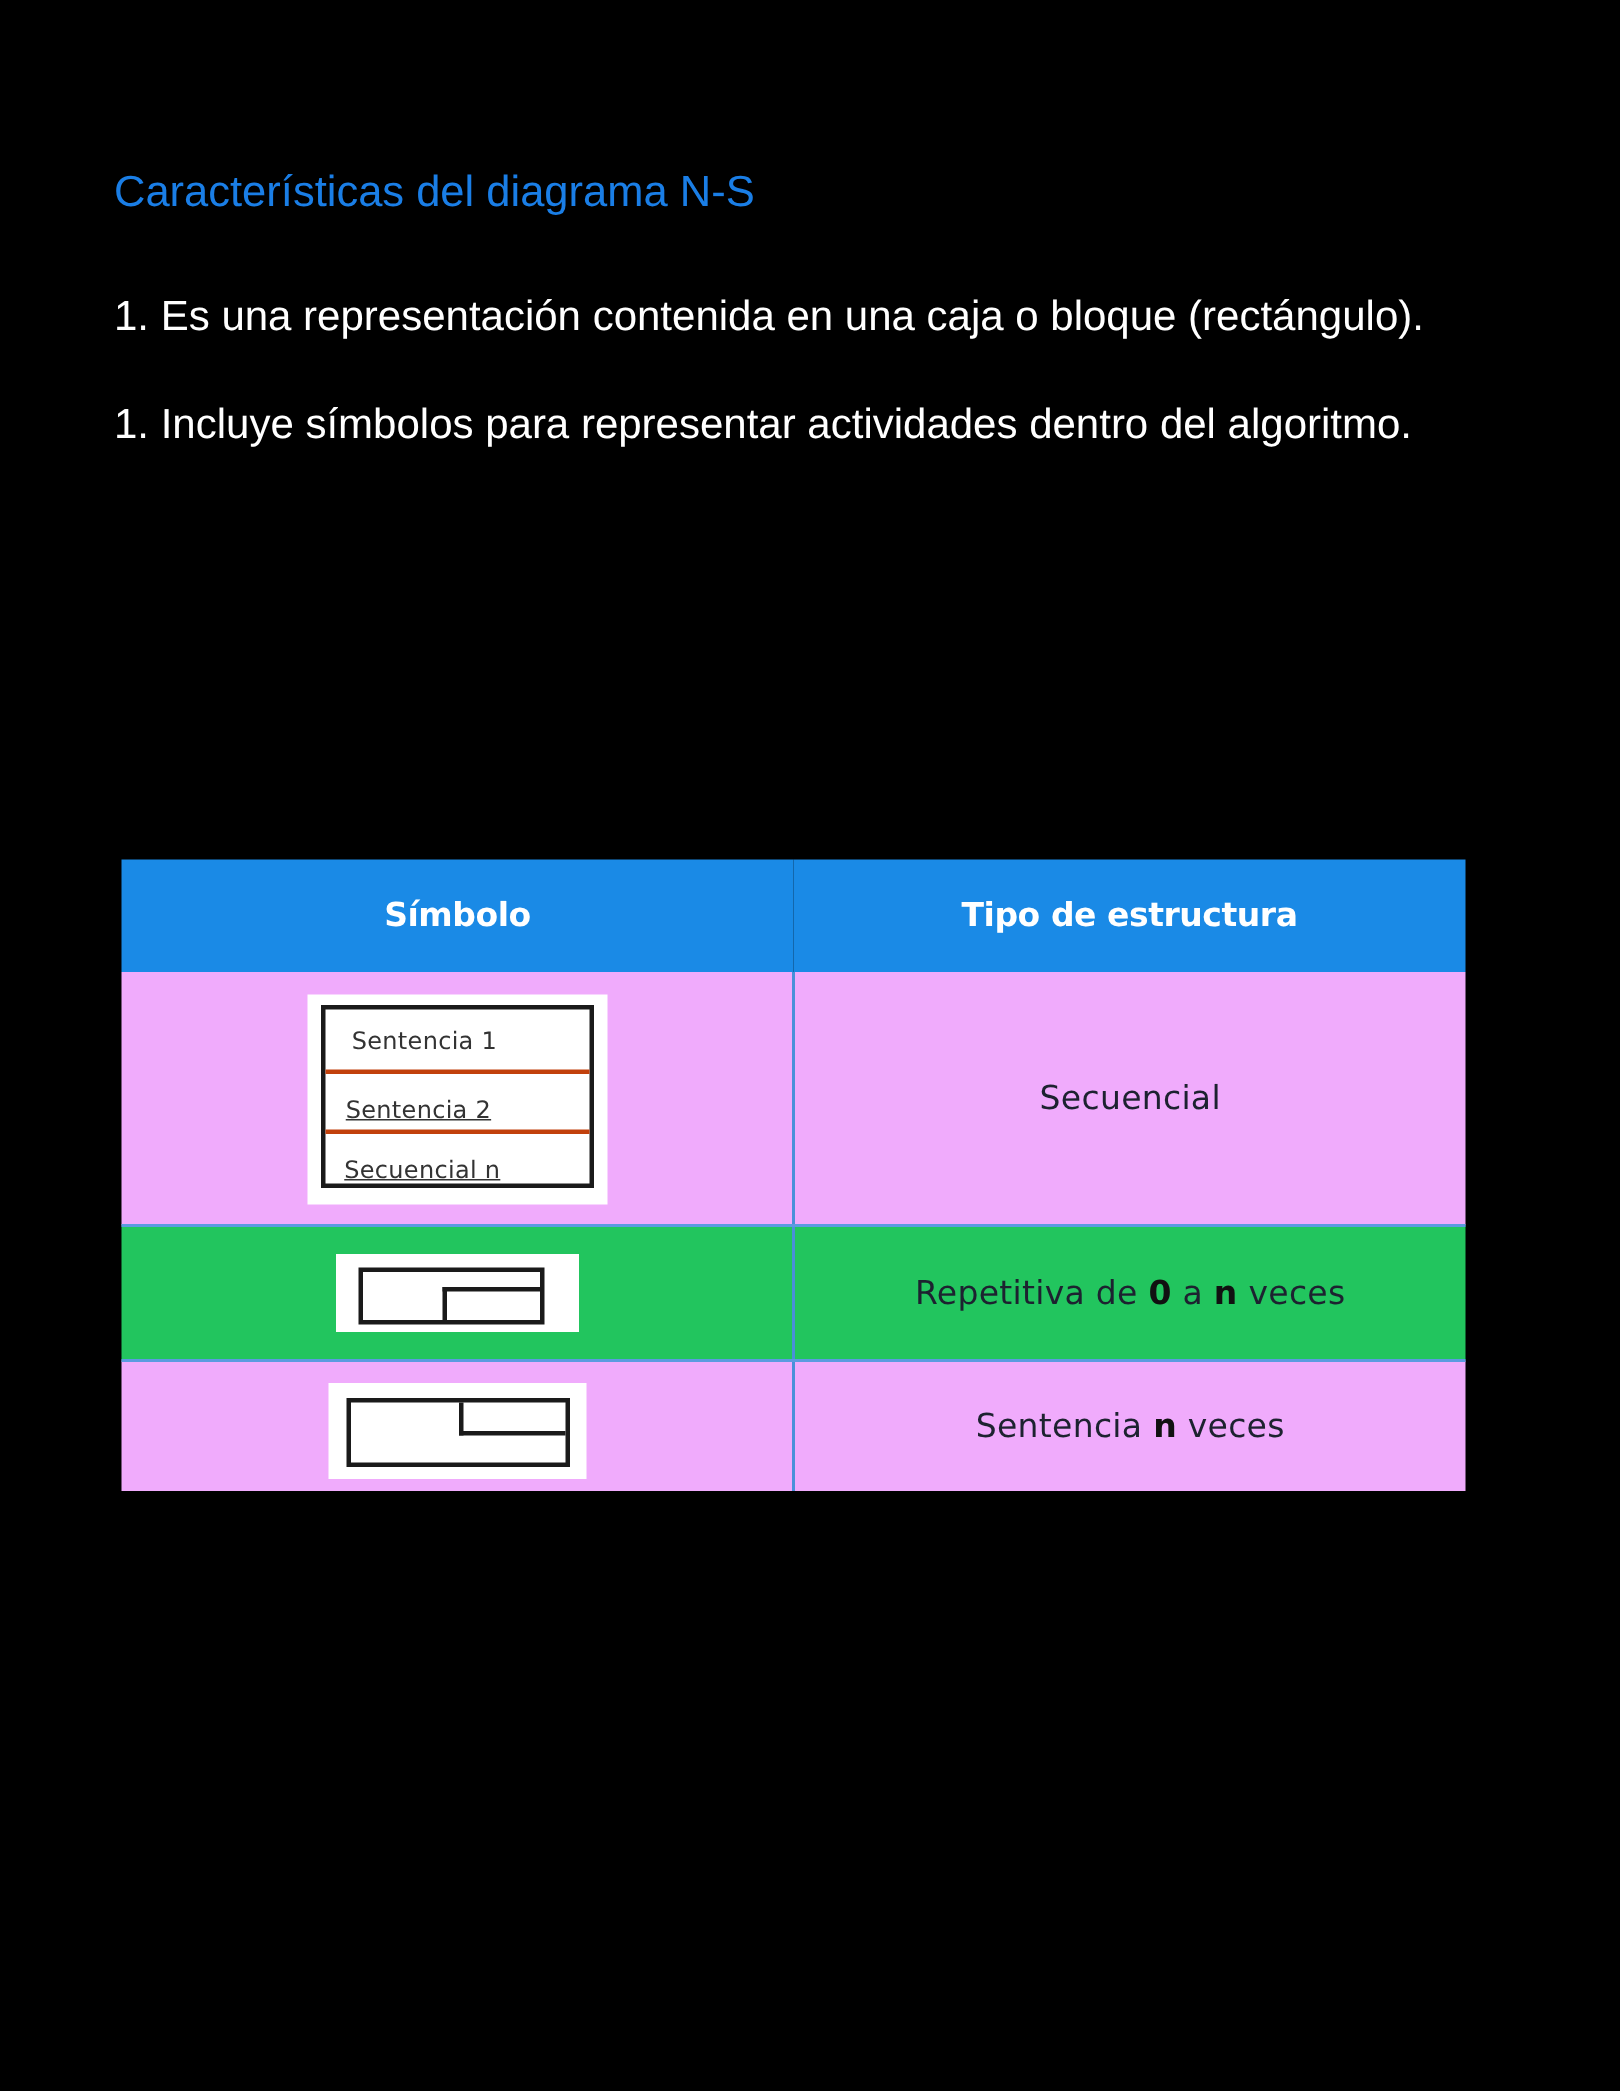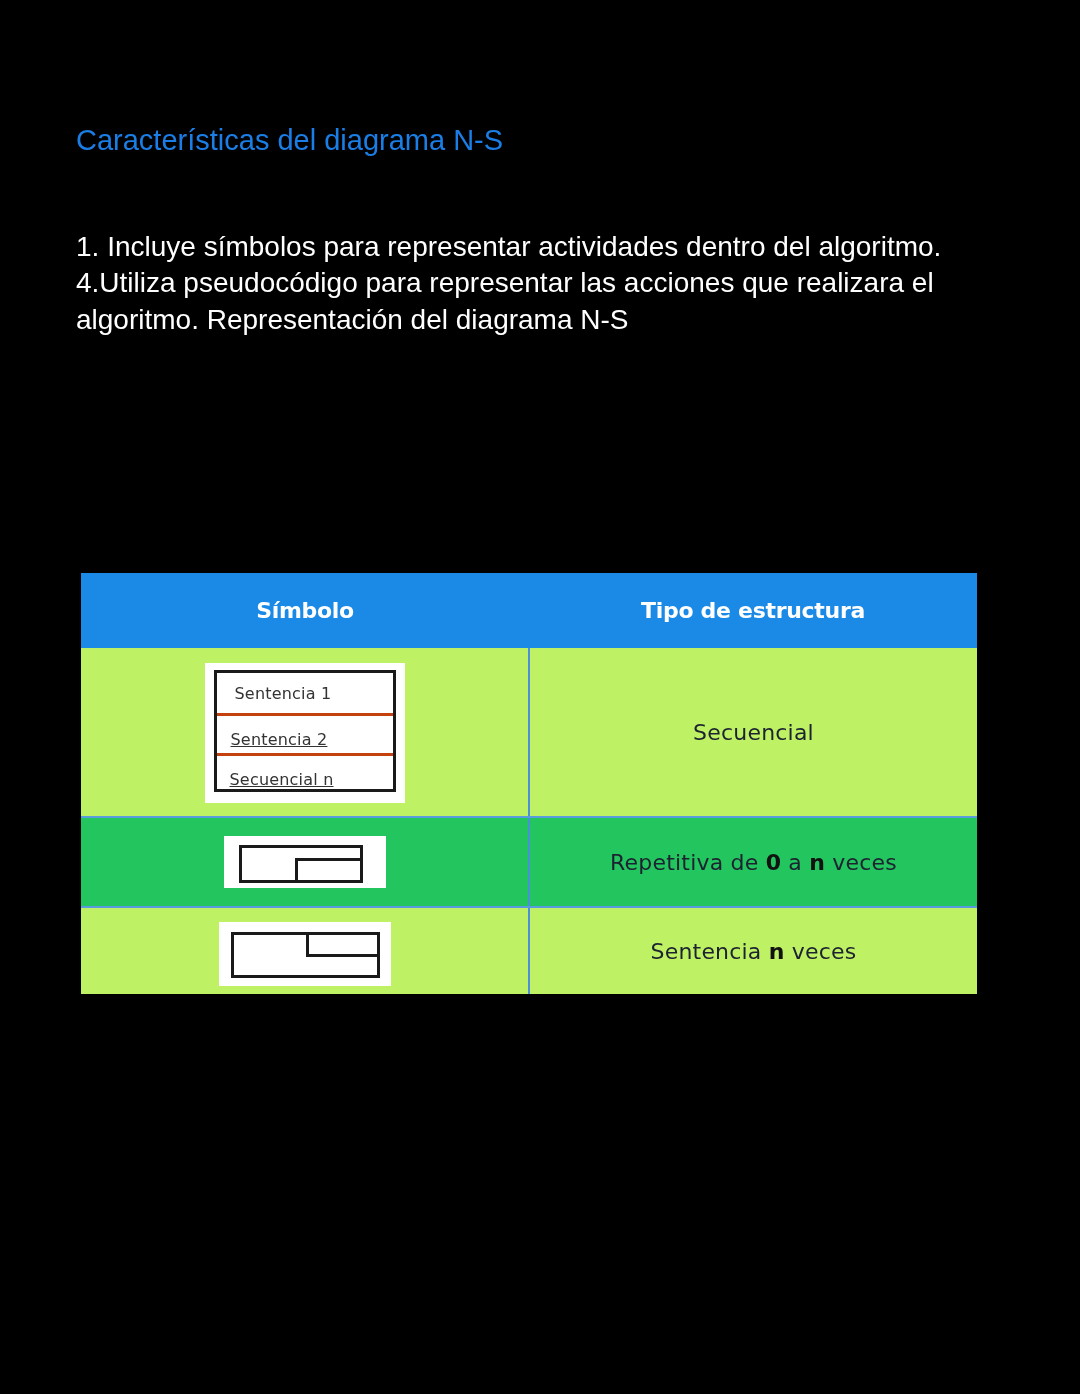--- a/index.html
+++ b/index.html
@@ -10,21 +10,21 @@
     body {
       width: 1080px;
       height: 1394px;
       position: relative;
       overflow: hidden;
       font-family: "Liberation Sans", sans-serif;
     }
     .title {
       position: absolute;
       left: 76px;
-      top: 121px;
+      top: 109px;
       font-size: 29px;
       color: #1a7ee6;
       line-height: 38px;
       white-space: nowrap;
     }
     .body-text {
       position: absolute;
       left: 76px;
       top: 193px;
       width: 880px;
@@ -61,21 +61,21 @@
     .ns-table th.col1 { width: 448px; margin-left: 42px; }
     .ns-table td {
       padding: 0;
       text-align: center;
       vertical-align: middle;
       color: #1d2230;
       font-size: 22px;
       letter-spacing: 0.2px;
     }
     .ns-table td.c1 { border-right: 2px solid #4a90d9; }
-    .row-light td { background: #bef264; }
+    .row-light td { background: #f0abfc; }
     .row-mid td { background: #22c55e; }
     .r1 td { height: 168px; border-bottom: 2px solid #5a9be0; }
     .r2 td { height: 88px; border-bottom: 2px solid #5a9be0; }
     .r3 td { height: 86px; }
 
     .sym-box {
       display: inline-block;
       background: #ffffff;
       vertical-align: middle;
       position: relative;
@@ -135,23 +135,23 @@
     }
     .bold-token { font-weight: bold; color: #111; }
   </style>
 </head>
 <body>
 
 <div>
   <div class="title">Características del diagrama N-S</div>
 
   <div class="body-text">
+    <p>1. Es una representación contenida en una caja o bloque (rectángulo).</p>
     <div class="gap"></div>
     <p>1. Incluye símbolos para representar actividades dentro del algoritmo.</p>
-    <p>4.Utiliza pseudocódigo para representar las acciones que realizara el algoritmo. Representación del diagrama N-S</p>
   </div>
 
   <table class="ns-table">
     <thead>
       <tr>
         <th class="col1">Símbolo</th>
         <th>Tipo de estructura</th>
       </tr>
     </thead>
     <tbody>

